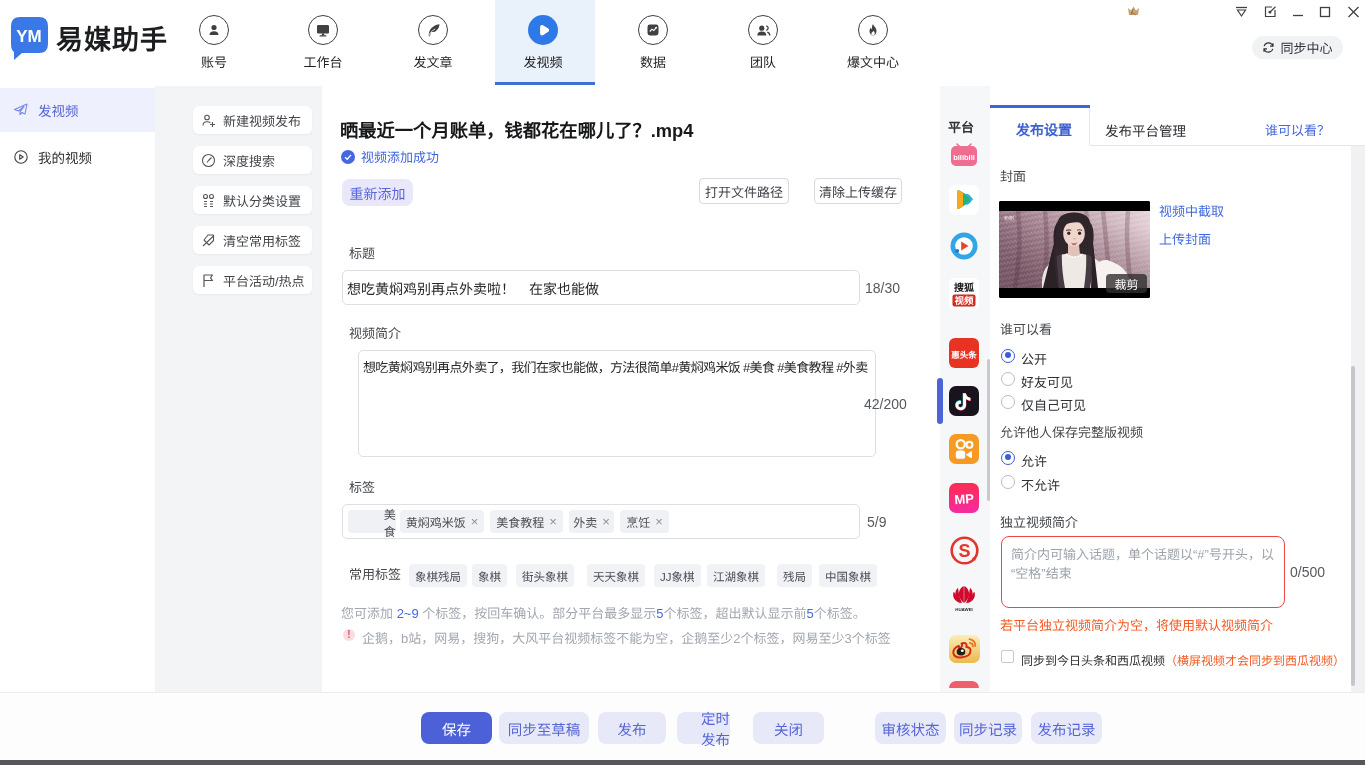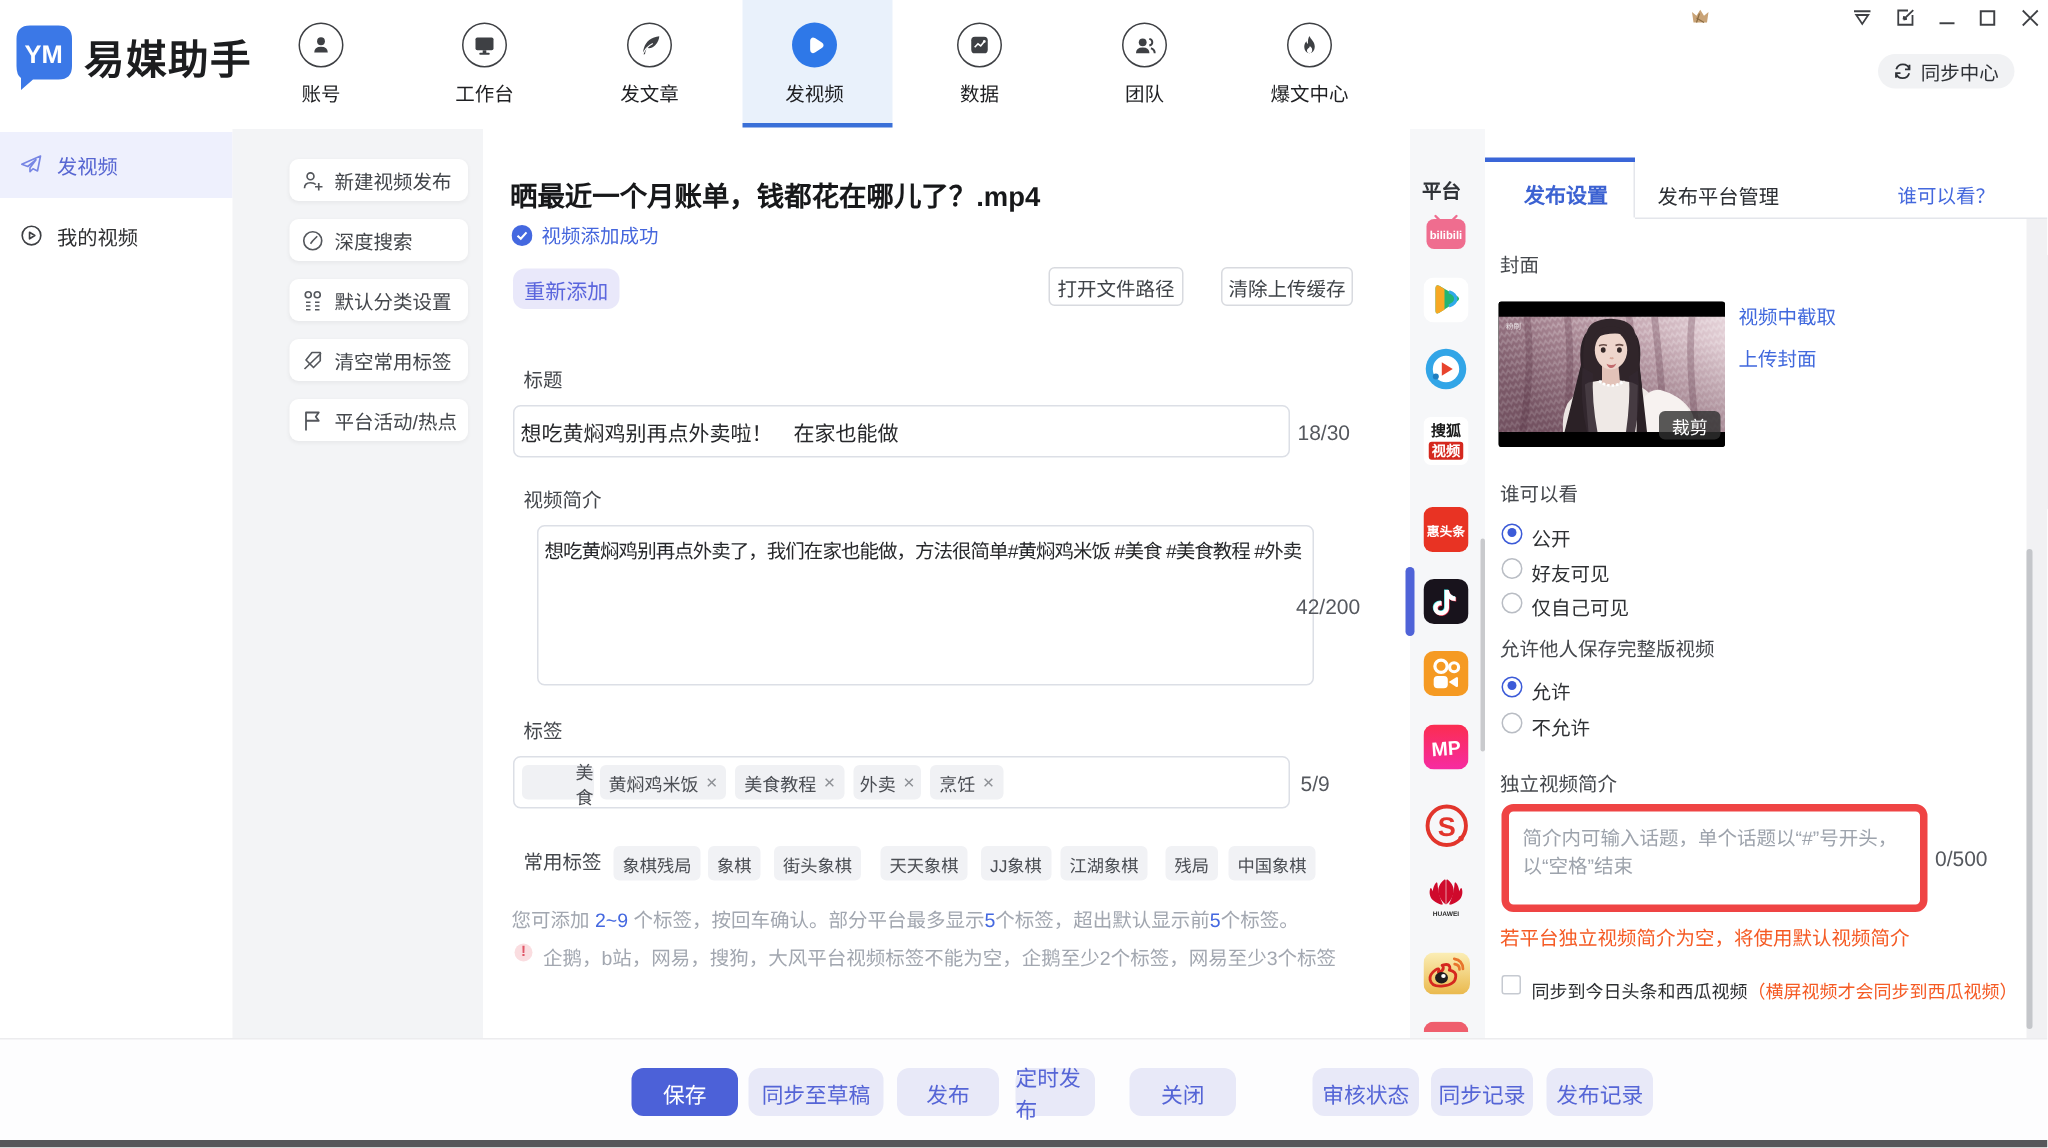--- a/index.html
+++ b/index.html
@@ -408,31 +408,31 @@
   <div class="radio off" style="top:308.5px"></div>
     <div class="rtext" style="top:309px">仅自己可见</div>
 
   <div class="rlabel" style="top:336px">允许他人保存完整版视频</div>
   <div class="radio on" style="top:364.5px"></div>
     <div class="rtext" style="top:365px">允许</div>
   <div class="radio off" style="top:388.5px"></div>
     <div class="rtext" style="top:389px">不允许</div>
 
   <div class="rlabel" style="top:426px">独立视频简介</div>
-  <div style="position:absolute;left:11px;top:450px;width:284px;height:72px;border:5px solid #ef4444;border-radius:8px;padding:8px 9px;font-size:13px;line-height:19px;color:#9da3ac;">简介内可输入话题，单个话题以“#”号开头，以“空格”结束</div>
+  <div style="position:absolute;left:11px;top:450px;width:284px;height:72px;border:1px solid #ef4444;border-radius:8px;padding:8px 9px;font-size:13px;line-height:19px;color:#9da3ac;">简介内可输入话题，单个话题以“#”号开头，以“空格”结束</div>
   <div class="cnt" style="left:300px;top:478px;">0/500</div>
   <div style="position:absolute;left:10px;top:529px;font-size:13px;color:#f55b25;">若平台独立视频简介为空，将使用默认视频简介</div>
   <div style="position:absolute;left:11px;top:564px;width:13px;height:13px;border:1px solid #c6cad1;border-radius:2px;background:#fff;"></div>
   <div style="position:absolute;left:31px;top:565px;font-size:12px;color:#2e3033;white-space:nowrap;">同步到今日头条和西瓜视频<span style="color:#f55b25">（横屏视频才会同步到西瓜视频）</span></div>
 </div>
 <div id="rtrack"></div>
 <div id="rthumb"></div>
 
 <div id="bbar"></div>
 <div class="bb" style="left:421px;width:71px;background:#4c61d8;color:#fff;">保存</div>
 <div class="bb" style="left:499px;width:90px;">同步至草稿</div>
 <div class="bb" style="left:598px;width:68px;">发布</div>
-<div class="bb" style="left:677px;width:53px;">定时发布</div>
+<div class="bb" style="left:677px;width:53px;padding-left:24px;">定时发布</div>
 <div class="bb" style="left:753px;width:71px;">关闭</div>
 <div class="bb" style="left:875px;width:71px;">审核状态</div>
 <div class="bb" style="left:954px;width:68px;">同步记录</div>
 <div class="bb" style="left:1031px;width:71px;">发布记录</div>
 <div id="bstrip"></div>
 
 </body></html>

